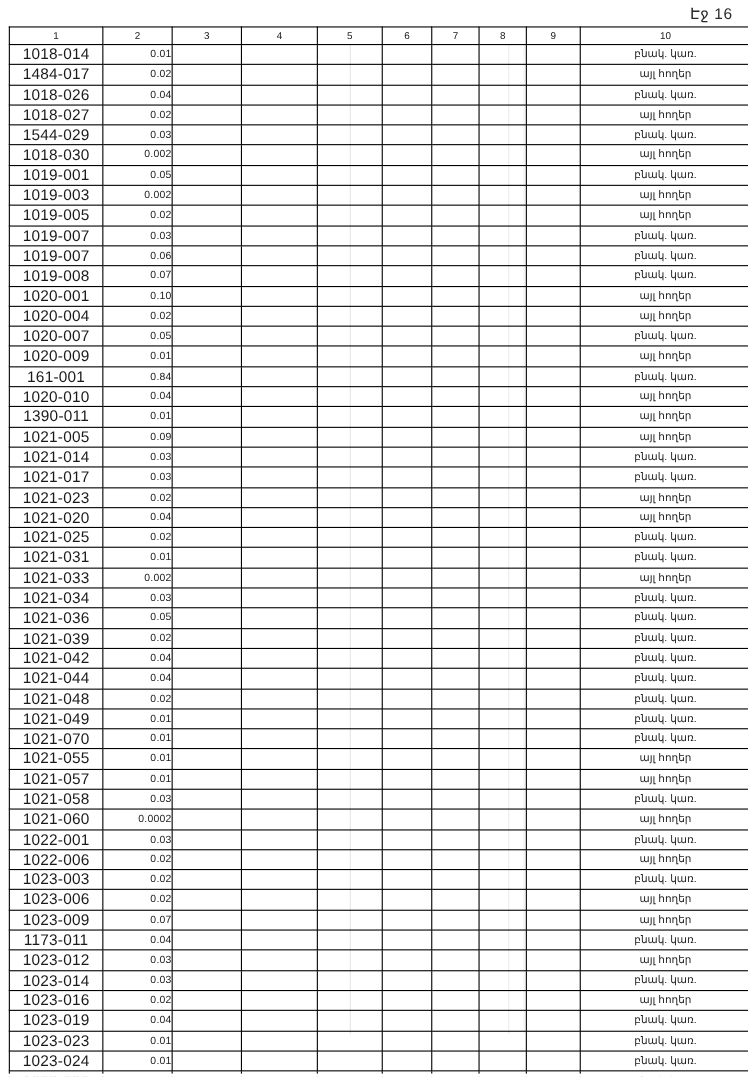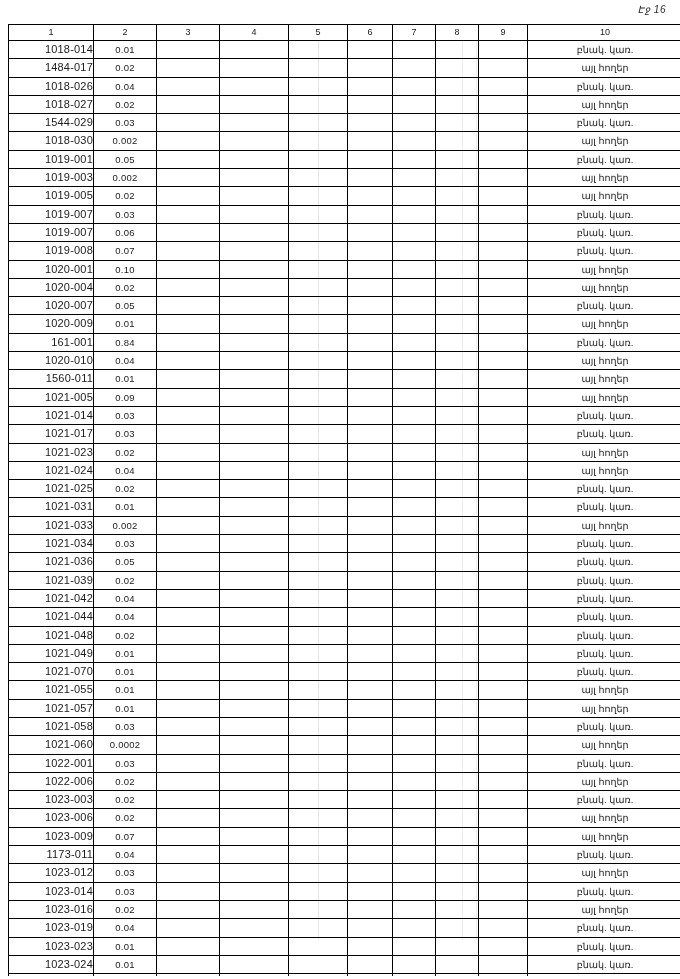--- a/index.html
+++ b/index.html
@@ -19,25 +19,24 @@
     position: relative;
     width: 680px;
     height: 979px;
     box-sizing: border-box;
     padding: 0;
   }
   .page-header {
     position: absolute;
     top: 4px;
     right: 14px;
-    font-size: 10px;
+    font-size: 14px;
     letter-spacing: 0.5px;
     color: #2b2b2b;
     white-space: nowrap;
-    font-style: italic;
   }
   .table-wrap {
     position: absolute;
     top: 24px;
     left: 8px;
     width: 664px;
   }
   table.grid {
     border-collapse: collapse;
     width: 664px;
@@ -53,22 +52,22 @@
     overflow: hidden;
     white-space: nowrap;
   }
   table.grid th {
     font-weight: normal;
     text-align: center;
     font-size: 9px;
     height: 15px;
     line-height: 15px;
   }
-  .c1 { width: 84px; text-align: right; padding-left: 4px; font-size: 11px; letter-spacing: 0.2px; }
-  .c2 { width: 62px; text-align: center; padding-left: 4px; font-size: 9.5px; letter-spacing: 0.2px; }
+  .c1 { width: 84px; text-align: center; padding-left: 4px; font-size: 14px; letter-spacing: 0.2px; }
+  .c2 { width: 62px; text-align: right; padding-left: 4px; font-size: 9.5px; letter-spacing: 0.2px; }
   .c3 { width: 62px; }
   .c4 { width: 68px; }
   .c5 { width: 58px; }
   .c6 { width: 44px; }
   .c7 { width: 42px; }
   .c8 { width: 42px; }
   .c9 { width: 48px; }
   .c10 { width: 154px; text-align: center; font-size: 9.5px; }
   .scan-noise {
     position: absolute;
@@ -319,21 +318,21 @@
             <td class="c3"></td>
             <td class="c4"></td>
             <td class="c5"></td>
             <td class="c6"></td>
             <td class="c7"></td>
             <td class="c8"></td>
             <td class="c9"></td>
             <td class="c10">այլ հողեր</td>
           </tr>
           <tr>
-            <td class="c1">1560-011</td>
+            <td class="c1">1390-011</td>
             <td class="c2">0.01</td>
             <td class="c3"></td>
             <td class="c4"></td>
             <td class="c5"></td>
             <td class="c6"></td>
             <td class="c7"></td>
             <td class="c8"></td>
             <td class="c9"></td>
             <td class="c10">այլ հողեր</td>
           </tr>
@@ -379,21 +378,21 @@
             <td class="c3"></td>
             <td class="c4"></td>
             <td class="c5"></td>
             <td class="c6"></td>
             <td class="c7"></td>
             <td class="c8"></td>
             <td class="c9"></td>
             <td class="c10">այլ հողեր</td>
           </tr>
           <tr>
-            <td class="c1">1021-024</td>
+            <td class="c1">1021-020</td>
             <td class="c2">0.04</td>
             <td class="c3"></td>
             <td class="c4"></td>
             <td class="c5"></td>
             <td class="c6"></td>
             <td class="c7"></td>
             <td class="c8"></td>
             <td class="c9"></td>
             <td class="c10">այլ հողեր</td>
           </tr>

